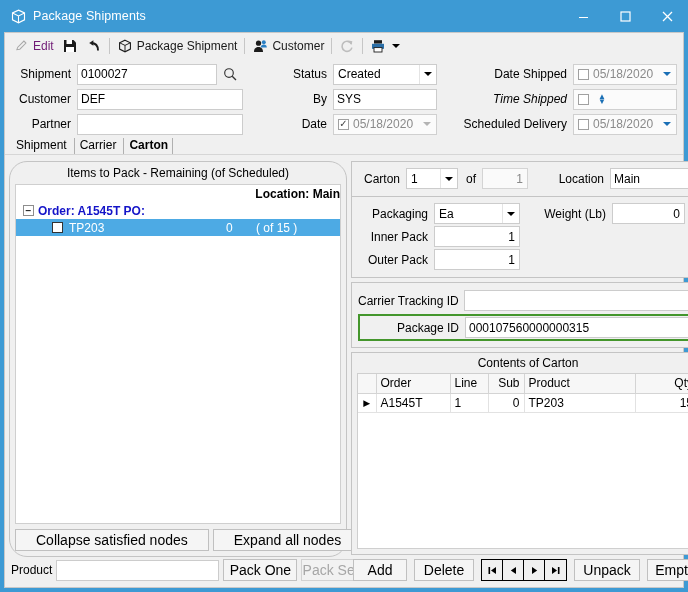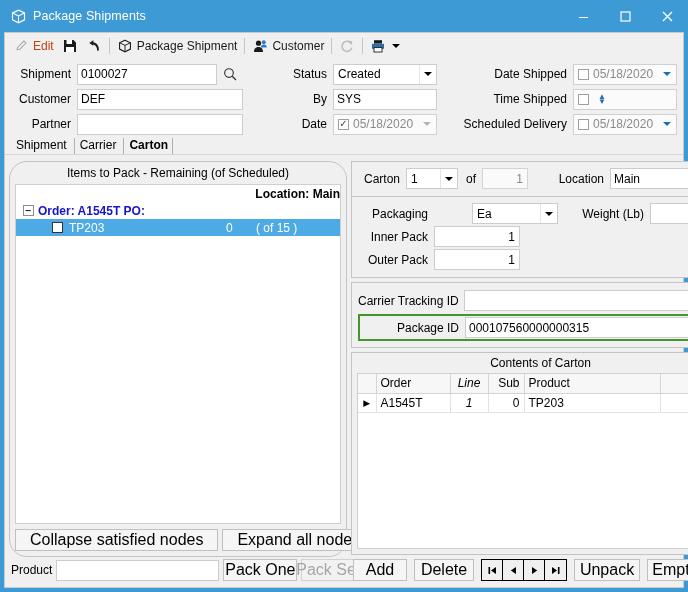--- a/index.html
+++ b/index.html
@@ -73,21 +73,21 @@
   .tb-item {
     display: flex;
     align-items: center;
     height: 21px;
     padding: 0 4px;
     gap: 4px;
     color: #1a1a1a;
     font-size: 12px;
     cursor: default;
   }
-  .tb-item.disabled { color: #c2410c; justify-content: flex-end; }
+  .tb-item.disabled { color: #701a75; justify-content: flex-end; }
   .tb-sep {
     width: 1px; height: 16px;
     background: #c6c6c6;
     margin: 0 3px;
   }
   .tb-ico { width: 16px; height: 16px; display: flex; align-items: center; justify-content: center; }
 
   
   .formarea {
     padding: 5px 6px 0 6px;
@@ -252,25 +252,25 @@
   }
   .tnode .tqty { position: absolute; left: 210px; }
   .tnode .tof  { position: absolute; left: 240px; }
 
   .btnrow { display: flex; gap: 4px; padding: 0 5px 5px 5px; flex: none; }
   .btn {
     height: 22px;
     background: #f5f5f5;
     border: 1px solid #c0c0c0;
     font-family: "Liberation Sans", sans-serif;
-    font-size: 16px;
+    font-size: 14px;
     color: #000;
     display: flex; align-items: center; justify-content: center;
     cursor: default;
-    padding: 0 14px;
+    padding: 0 20px;
     white-space: nowrap;
   }
   .btn.dis { color: #a6a6a6; background: #f2f2f2; border-color: #d2d2d2; }
   .btn.flex1 { flex: 1; }
 
   .prodrow { display: flex; align-items: center; gap: 4px; padding: 2px 2px 2px 2px; flex: none; }
 
   
   .rgroup {
     border: 1px solid #c4c4c4;
@@ -322,21 +322,21 @@
   }
   .grid td {
     border-right: 1px solid #e2e2e2;
     border-bottom: 1px solid #e2e2e2;
     padding: 1px 4px;
     height: 19px;
     color: #000;
   }
   .c-ind { width: 18px; text-align: center; border-right: 1px solid #d4d4d4; }
   .c-ord { width: 74px; text-align: left; }
-  .c-line { width: 38px; text-align: center; font-style: italic; }
+  .c-line { width: 38px; text-align: left; }
   .c-sub { width: 36px; text-align: right; }
   .c-prod { text-align: left; }
   .c-qty { width: 62px; text-align: right; }
   .rowmark { color: #000; font-size: 9px; }
 
   .navbtns { display: flex; border: 1px solid #000; height: 22px; }
   .navbtn {
     width: 21px;
     background: #f0f0f0;
     border-right: 1px solid #000;
@@ -504,21 +504,21 @@
           <div class="lbl" style="width:138px;">Date Shipped</div>
           <div class="dtpick" style="width:104px;">
             <span class="cb"></span>
             <span class="dval">05/18/2020</span>
             <span class="dbtn">
                 <span class="caret blue"></span>
               </span>
           </div>
         </div>
         <div class="fld-row">
-          <div class="lbl" style="width:138px;">Time Shipped</div>
+          <div class="lbl" style="width:138px;font-style:italic;">Time Shipped</div>
           <div class="dtpick" style="width:104px;">
             <span class="cb"></span>
             <span class="dbtn">
               <span class="spin">
                   <span>▲</span>
                   <span>▼</span>
                 </span>
             </span>
           </div>
         </div>
@@ -589,21 +589,21 @@
             <div class="lbl" style="width:24px;">of</div>
             <input class="inp num dis" style="width: 46px;" readonly="" value="1">
             <div class="lbl" style="width:82px;">Location</div>
             <input class="inp" style="width: 80px;" value="Main">
           </div>
         </div>
 
         <div class="rgroup" style="margin-top:-1px;">
           <div class="rrow">
             <div class="lbl" style="width:76px;">Packaging</div>
-            <div class="combo" style="width:86px;margin-left:38px;">
+            <div class="combo" style="width:86px;">
               <span>Ea</span>
               <span class="arrow">
                   <span class="caret"></span>
                 </span>
             </div>
             <div class="lbl" style="width:92px;">Weight (Lb)</div>
             <input class="inp num" style="width: 73px;" value="0">
           </div>
           <div class="rrow">
             <div class="lbl" style="width:76px;">Inner Pack</div>

